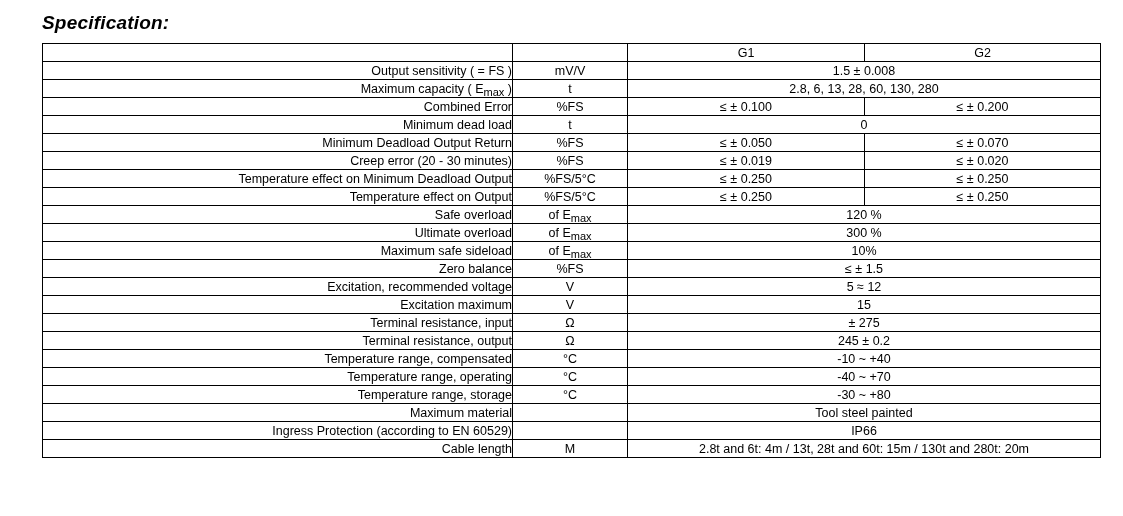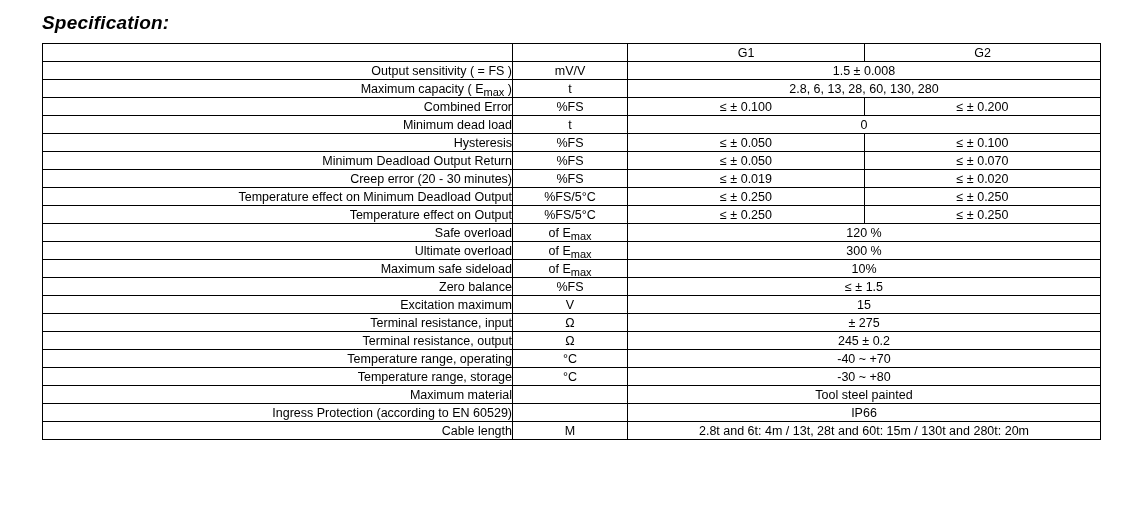--- a/index.html
+++ b/index.html
@@ -102,26 +102,20 @@
             <td class="unit">%FS</td>
             <td class="g1">≤ ± 0.100</td>
             <td class="g2">≤ ± 0.200</td>
           </tr>
           <tr>
             <td class="param">Minimum dead load</td>
             <td class="unit">t</td>
             <td class="val" colspan="2">0</td>
           </tr>
           <tr>
-            <td class="param">Hysteresis</td>
-            <td class="unit">%FS</td>
-            <td class="g1">≤ ± 0.050</td>
-            <td class="g2">≤ ± 0.100</td>
-          </tr>
-          <tr>
             <td class="param">Minimum Deadload Output Return</td>
             <td class="unit">%FS</td>
             <td class="g1">≤ ± 0.050</td>
             <td class="g2">≤ ± 0.070</td>
           </tr>
           <tr>
             <td class="param">Creep error (20 - 30 minutes)</td>
             <td class="unit">%FS</td>
             <td class="g1">≤ ± 0.019</td>
             <td class="g2">≤ ± 0.020</td>
@@ -152,33 +146,43 @@
             <td class="param">Maximum safe sideload</td>
             <td class="unit">of E<sub>max</sub></td>
             <td class="val" colspan="2">10%</td>
           </tr>
           <tr>
             <td class="param">Zero balance</td>
             <td class="unit">%FS</td>
             <td class="val" colspan="2">≤ ± 1.5</td>
           </tr>
           <tr>
+            <td class="param">Excitation, recommended voltage</td>
+            <td class="unit">V</td>
+            <td class="val" colspan="2">5 ≈ 12</td>
+          </tr>
+          <tr>
             <td class="param">Excitation maximum</td>
             <td class="unit">V</td>
             <td class="val" colspan="2">15</td>
           </tr>
           <tr>
             <td class="param">Terminal resistance, input</td>
             <td class="unit">Ω</td>
             <td class="val" colspan="2">± 275</td>
           </tr>
           <tr>
             <td class="param">Terminal resistance, output</td>
             <td class="unit">Ω</td>
             <td class="val" colspan="2">245 ± 0.2</td>
+          </tr>
+          <tr>
+            <td class="param">Temperature range, compensated</td>
+            <td class="unit">°C</td>
+            <td class="val" colspan="2">-10 ~ +40</td>
           </tr>
           <tr>
             <td class="param">Temperature range, operating</td>
             <td class="unit">°C</td>
             <td class="val" colspan="2">-40 ~ +70</td>
           </tr>
           <tr>
             <td class="param">Temperature range, storage</td>
             <td class="unit">°C</td>
             <td class="val" colspan="2">-30 ~ +80</td>

